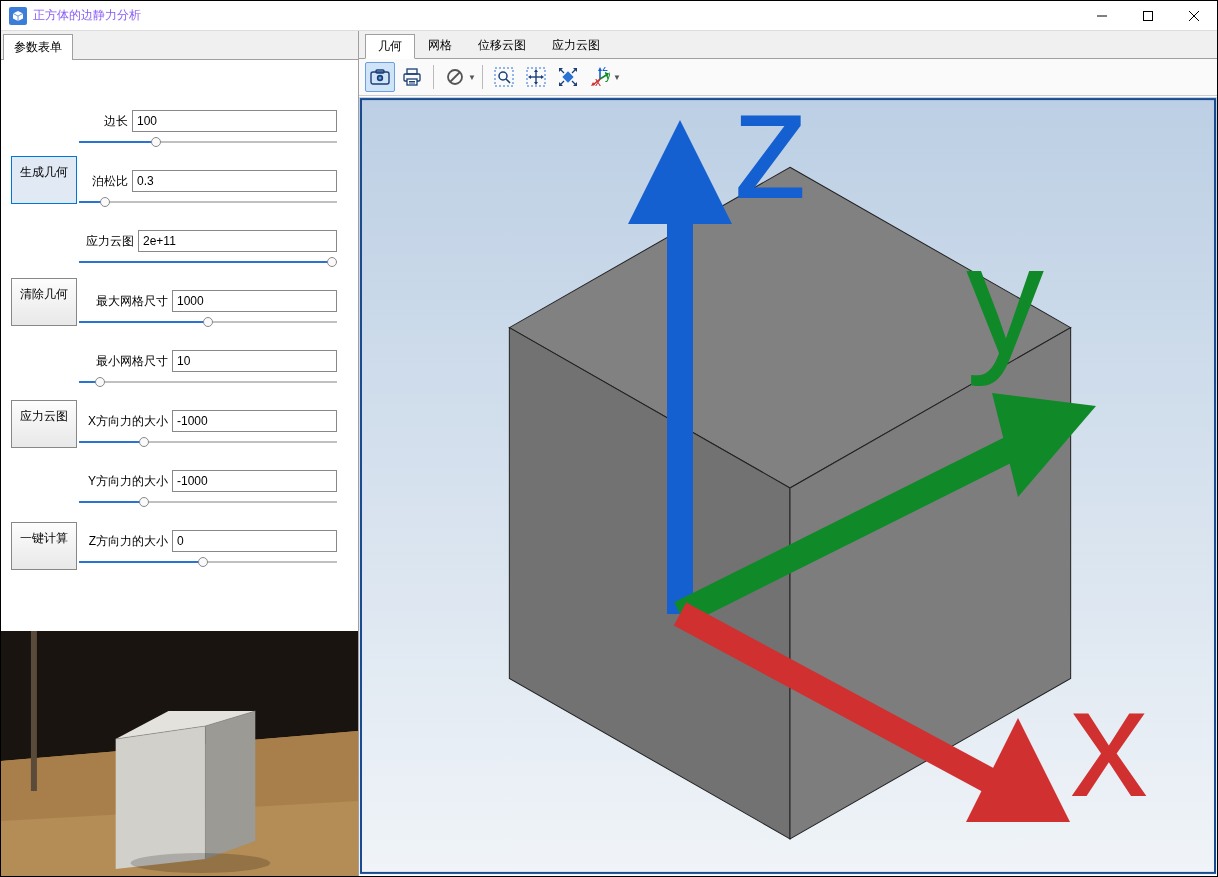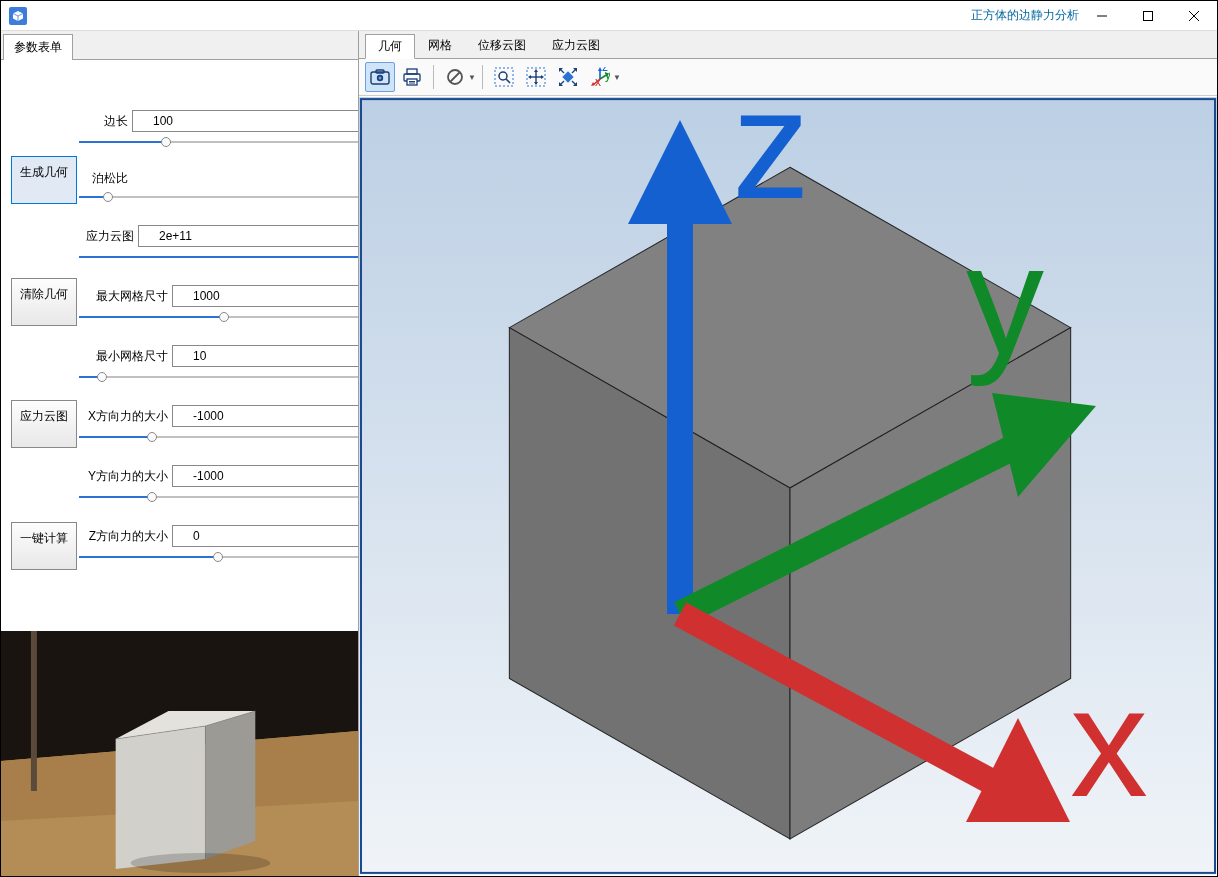--- a/index.html
+++ b/index.html
@@ -2,21 +2,21 @@
 <html><head>
 <meta charset="utf-8">
 <style>
 * { box-sizing: border-box; margin: 0; padding: 0; font-family: "Microsoft YaHei", "SimSun", sans-serif; font-size: 12px; }
 body { width: 1218px; height: 877px; background: #f0f0f0; display: flex; flex-direction: column; border: 1px solid #000; }
 
 
 .titlebar { height: 30px; background: #fff; display: flex; align-items: center; padding-left: 8px; border-bottom: 1px solid #ddd; }
 .titlebar .app-icon { width: 18px; height: 18px; background: #3b7dd8; border-radius: 2px; margin-right: 6px; display: flex; align-items: center; justify-content: center; }
 .titlebar .app-icon svg { width: 12px; height: 12px; }
-.titlebar .title { flex: 1; color: #0369a1; text-align: right; }
+.titlebar .title { flex: 1; color: #8b5cf6; }
 .titlebar .win-btns { display: flex; height: 100%; }
 .titlebar .win-btn { width: 46px; height: 100%; display: flex; align-items: center; justify-content: center; cursor: pointer; }
 
 
 .main { flex: 1; display: flex; overflow: hidden; }
 
 
 .left-panel { width: 358px; background: #fff; display: flex; flex-direction: column; border-right: 1px solid #a0a0a0; }
 .left-panel .tab-header { display: flex; border-bottom: 1px solid #a0a0a0; background: #f0f0f0; }
 .left-panel .tab-header .tab { padding: 4px 10px; background: #fff; border: 1px solid #a0a0a0; border-bottom: none; margin-left: 2px; margin-top: 2px; position: relative; top: 1px; }
@@ -24,21 +24,21 @@
 .form-area { flex: 1; padding: 8px 10px 8px 10px; overflow-y: auto; }
 .form-wrap { display: flex; align-items: flex-start; }
 .btn-col { width: 78px; display: flex; flex-direction: column; gap: 74px; margin-top: 88px; }
 .action-btn { width: 66px; height: 48px; background: linear-gradient(#fdfdfd, #e8e8e8); border: 1px solid #888; cursor: pointer; text-align: center; line-height: 30px; }
 .action-btn.active { border: 1px solid #0078d7; background: #e1e9f5; }
 .fields-col { flex: 1; display: flex; flex-direction: column; gap: 22px; padding-top: 42px; padding-right: 30px; }
 .field { display: flex; flex-direction: column; gap: 4px; }
 .field-row { display: flex; align-items: center; gap: 4px; }
 .field-row label { text-align: right; min-width: 42px; white-space: nowrap; margin-left: 9px; }
 .field-row.long label { min-width: 82px; }
-.field-row input[type=text] { flex: 1; height: 22px; border: 1px solid #888; padding: 0 20px; background: #fff; }
+.field-row input[type=text] { flex: 1; height: 22px; border: 1px solid #888; padding: 0 4px; background: #fff; }
 .slider-wrap { position: relative; height: 12px; margin-left: 2px; }
 .slider-track { position: absolute; top: 5px; left: 0; right: 0; height: 2px; background: #c0c0c0; }
 .slider-fill { position: absolute; top: 5px; left: 0; height: 2px; background: #2a72d4; }
 .slider-thumb { position: absolute; top: 1px; width: 10px; height: 10px; background: #fafafa; border: 1px solid #888; border-radius: 50%; transform: translateX(-50%); cursor: pointer; }
 
 .photo-area { height: 245px; position: relative; overflow: hidden; }
 .photo-area svg { width: 100%; height: 100%; display: block; }
 
 
 .right-panel { flex: 1; display: flex; flex-direction: column; background: #fff; }
@@ -112,20 +112,21 @@
               </div>
               <div class="slider-wrap">
                 <div class="slider-track"></div>
                 <div class="slider-fill" style="width: 30%;"></div>
                 <div class="slider-thumb" style="left: 30%;"></div>
               </div>
             </div>
             <div class="field">
               <div class="field-row">
                 <label>泊松比</label>
+                <input type="text" value="0.3" style="">
               </div>
               <div class="slider-wrap">
                 <div class="slider-track"></div>
                 <div class="slider-fill" style="width: 10%;"></div>
                 <div class="slider-thumb" style="left: 10%;"></div>
               </div>
             </div>
             <div class="field">
               <div class="field-row">
                 <label>应力云图</label>

